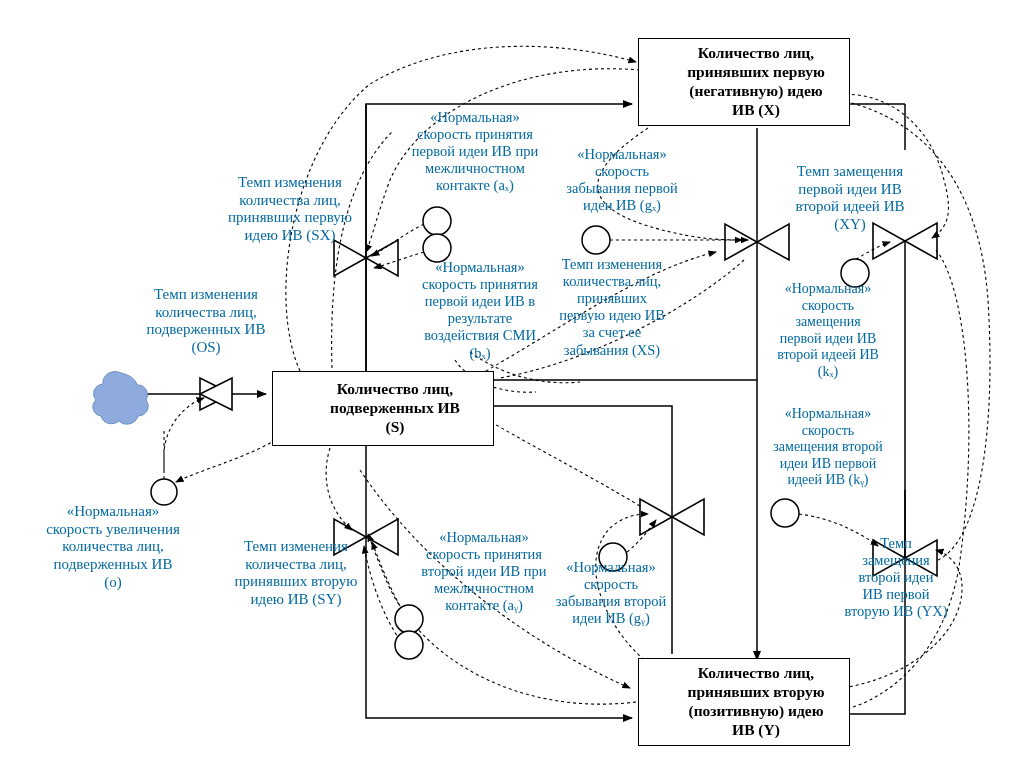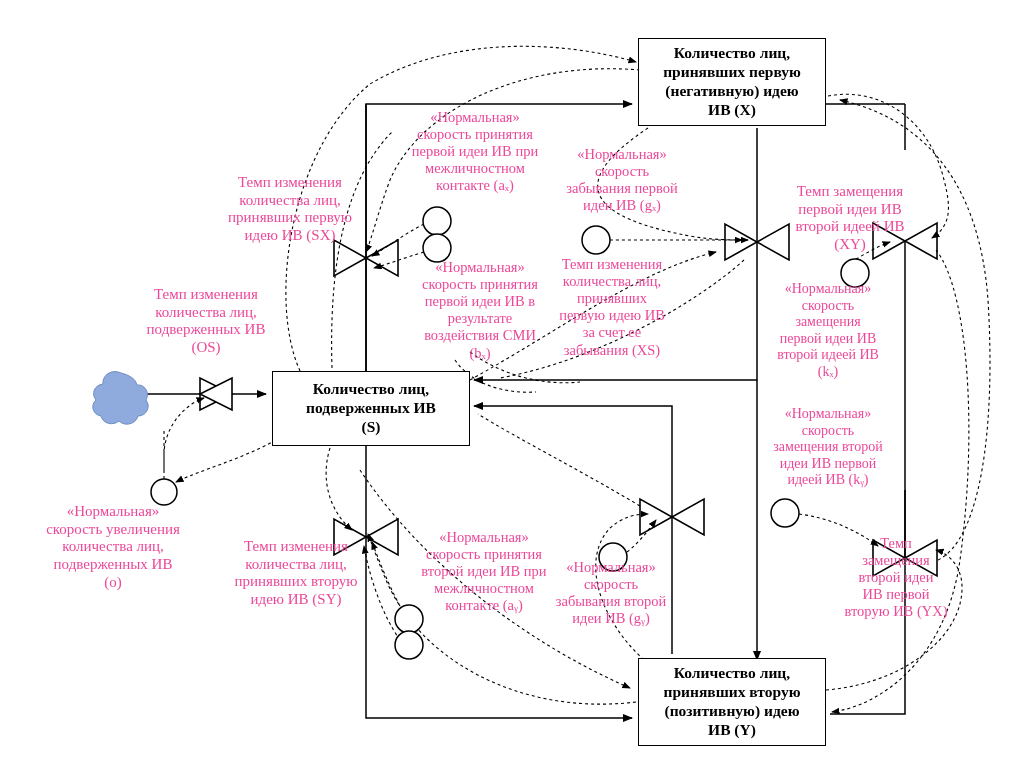--- a/index.html
+++ b/index.html
@@ -1,24 +1,24 @@
 <!DOCTYPE html>
 <html><head>
 <meta charset="utf-8">
 <style>
   html,body{margin:0;padding:0;background:#ffffff;}
   #canvas{position:relative;width:1022px;height:757px;background:#ffffff;
           font-family:"Liberation Serif","DejaVu Serif",serif;overflow:hidden;}
   svg.layer{position:absolute;left:0;top:0;width:1022px;height:757px;}
-  .lbl{position:absolute;text-align:center;color:#ec4899;line-height:1.18;
+  .lbl{position:absolute;text-align:center;color:#0369a1;line-height:1.18;
        font-family:"Liberation Serif","DejaVu Serif",serif;}
   .stock{position:absolute;border:1.6px solid #000;background:#fff;
          display:flex;align-items:center;justify-content:center;text-align:center;
          font-weight:bold;line-height:1.22;color:#000;
-         font-family:"Liberation Serif","DejaVu Serif",serif;}
+         font-family:"Liberation Serif","DejaVu Serif",serif;padding-left:24px;}
   .v-it{}
 </style>
 </head>
 <body>
 
 <div id="canvas">
 
   <svg class="layer" viewBox="0 0 1022 757">
     <defs>
       <marker id="ah" markerWidth="11" markerHeight="11" refX="9" refY="4" orient="auto" markerUnits="userSpaceOnUse">
@@ -200,21 +200,21 @@
   </div>
 
   <div class="lbl" style="left:203px;top:538px;width:186px;font-size:15px;">
     <span>Темп изменения</span><br>
     <span>количества лиц,</span><br>
     <span>принявших вторую</span><br>
     <span>идею ИВ (SY)</span>
   </div>
 
 
-  <div class="lbl" style="left:762px;top:163px;width:176px;font-size:15px;margin-top:20px;">
+  <div class="lbl" style="left:762px;top:163px;width:176px;font-size:15px;">
     <span>Темп замещения</span><br>
     <span>первой идеи ИВ</span><br>
     <span>второй идеей ИВ</span><br>
     <span>(XY)</span>
   </div>
 
   <div class="lbl" style="left:832px;top:535px;width:128px;font-size:14.5px;">
     <span>Темп</span><br>
     <span>замещения</span><br>
     <span>второй идеи</span><br>

